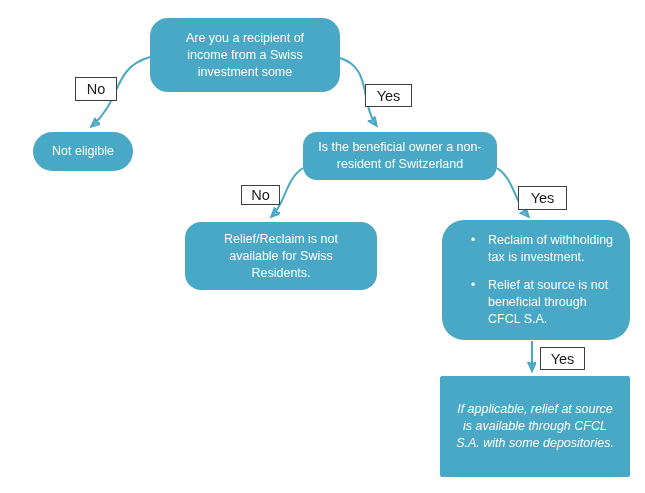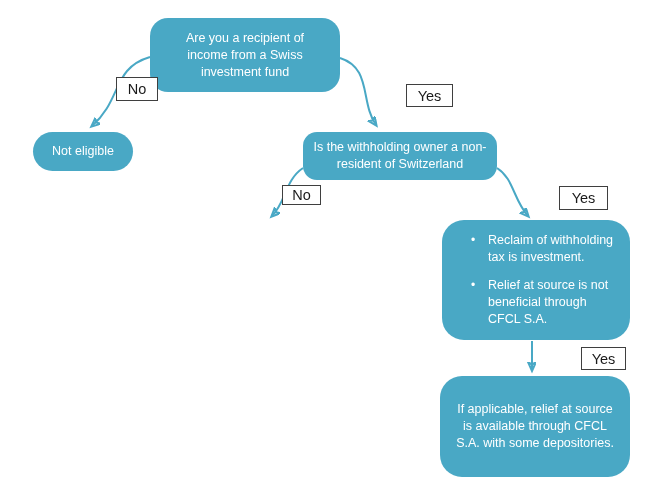--- a/index.html
+++ b/index.html
@@ -47,21 +47,21 @@
     z-index: 2;
   }
 
   .node-q1        { left:150px; top:18px;  width:190px; height:74px;  border-radius:18px; }
   .node-q1 .txt   { width:156px; }
   .node-noteligible { left:33px; top:132px; width:100px; height:39px; border-radius:24px; }
   .node-q2        { left:303px; top:132px; width:194px; height:48px;  border-radius:14px; }
   .node-q2 .txt   { width:176px; }
   .node-swiss     { left:185px; top:222px; width:192px; height:68px;  border-radius:16px; }
   .node-swiss .txt{ width:142px; }
-  .node-final     { left:440px; top:376px; width:190px; height:101px; border-radius:22px; }
+  .node-final     { left:440px; top:376px; width:190px; height:101px; border-radius:2px;font-style:italic; }
   .node-final .txt{ width:168px; }
 
   .node-bullets {
     left:442px; top:220px; width:188px; height:120px; border-radius:22px;
     flex-direction: column;
     align-items: stretch;
     justify-content: center;
     text-align: left;
     padding: 10px 14px 10px 16px;
     gap: 11px;
@@ -82,21 +82,20 @@
   .edge-label {
     position: absolute;
     background: #FFFFFF;
     border: 1px solid var(--label-border);
     color: var(--label-text);
     display: flex;
     align-items: center;
     justify-content: center;
     font-size: 14.5px;
     z-index: 3;
-    margin-left: 41px;
   }
   .label-no1  { left:75px;  top:77px;  width:42px; height:24px; }
   .label-yes1 { left:365px; top:84px;  width:47px; height:23px; }
   .label-no2  { left:241px; top:185px; width:39px; height:20px; }
   .label-yes2 { left:518px; top:186px; width:49px; height:24px; }
   .label-yes3 { left:540px; top:347px; width:45px; height:23px; }
 </style>
 </head>
 <body>
 
@@ -109,31 +108,34 @@
       </marker>
     </defs>
     <path d="M150,57 C112,68 122,100 92,126" marker-end="url(#ah)" style="stroke: rgb(73, 168, 197);"></path>
     <path d="M340,58 C372,68 360,102 376,125" marker-end="url(#ah)" style="stroke: rgb(73, 168, 197);"></path>
     <path d="M303,168 C285,180 286,202 272,216" marker-end="url(#ah)" style="stroke: rgb(73, 168, 197);"></path>
     <path d="M497,168 C514,179 513,199 528,216" marker-end="url(#ah)" style="stroke: rgb(73, 168, 197);"></path>
     <path d="M532,341 L532,370" marker-end="url(#ah)" style="stroke: rgb(73, 168, 197);"></path>
   </svg>
 
   <div class="node node-q1">
-    <div class="txt">Are you a recipient of income from a Swiss investment fund</div>
+    <div class="txt">Are you a recipient of income from a Swiss investment some</div>
   </div>
 
   <div class="node node-noteligible">
     <div class="txt">Not eligible</div>
   </div>
 
   <div class="node node-q2">
-    <div class="txt">Is the withholding owner a non-resident of Switzerland</div>
+    <div class="txt">Is the beneficial owner a non-resident of Switzerland</div>
   </div>
 
+  <div class="node node-swiss">
+    <div class="txt">Relief/Reclaim is not available for Swiss Residents.</div>
+  </div>
 
   <div class="node node-bullets">
     <div class="bullet-item">
       <span class="bullet-dot">•</span>
       <span class="bullet-text">Reclaim of withholding tax is investment.</span>
     </div>
     <div class="bullet-item">
       <span class="bullet-dot">•</span>
       <span class="bullet-text">Relief at source is not beneficial through CFCL S.A.</span>
     </div>

